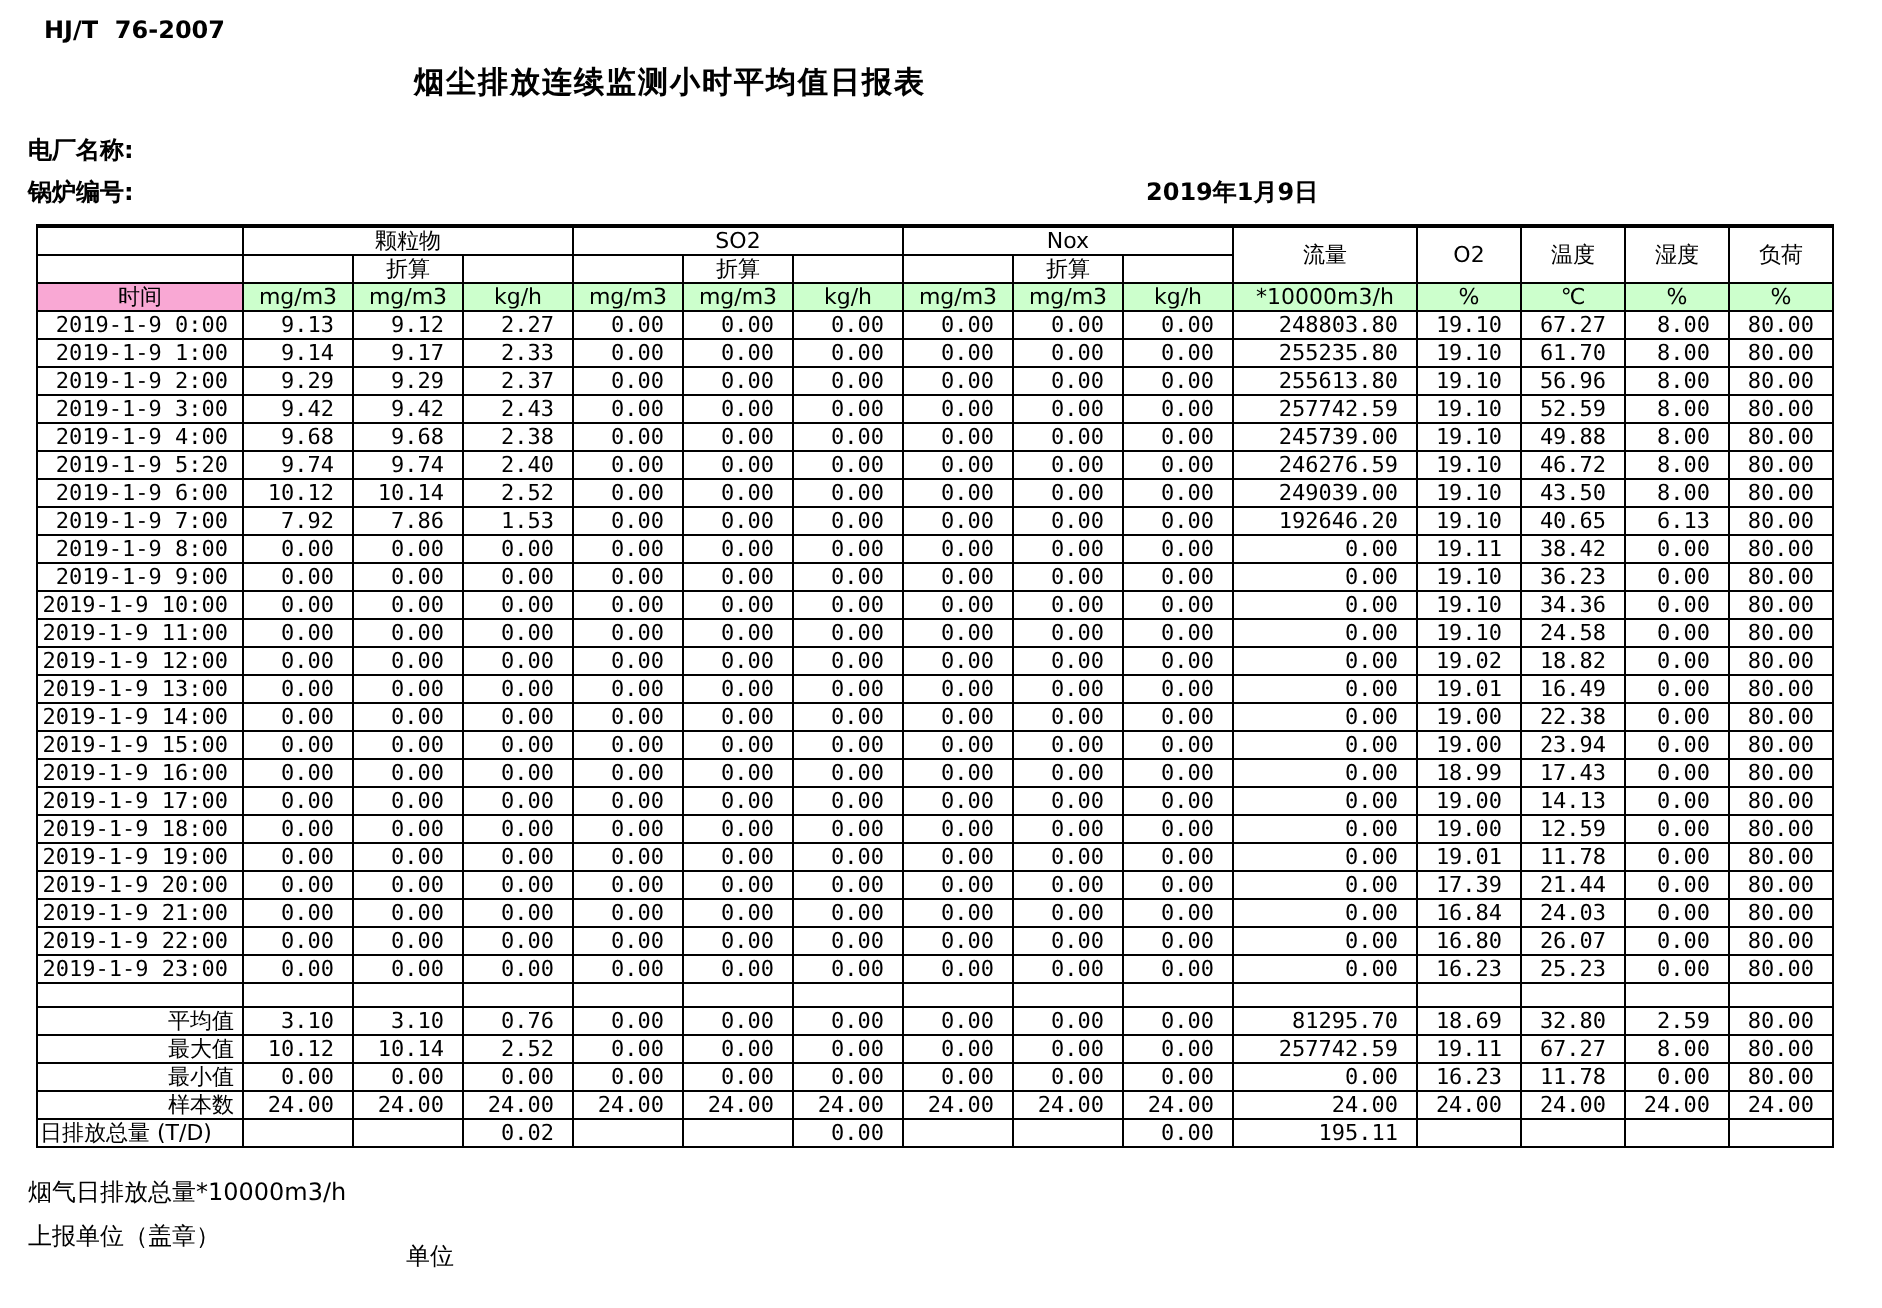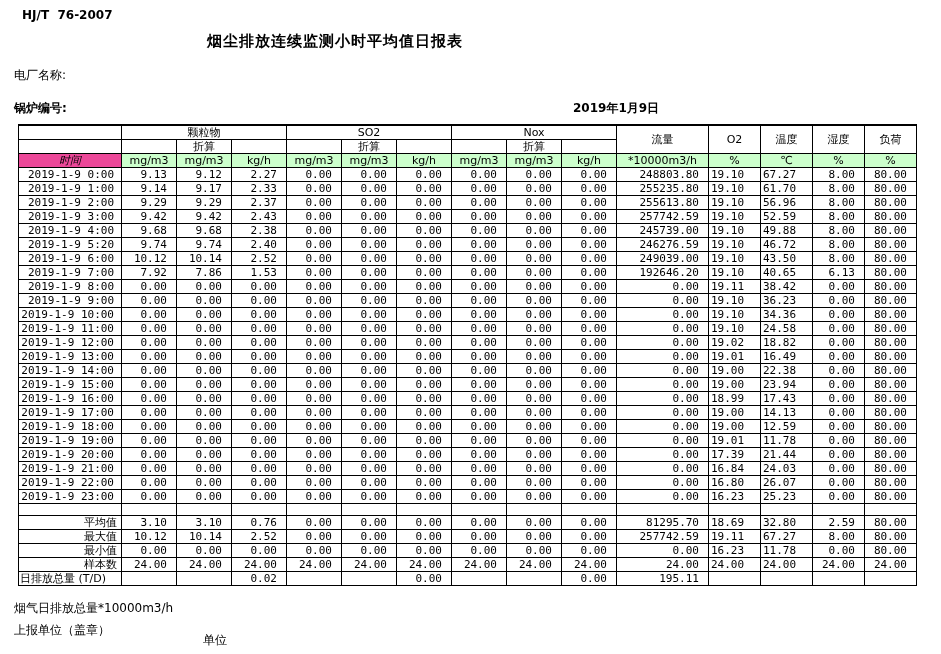--- a/index.html
+++ b/index.html
@@ -1,29 +1,29 @@
 <!DOCTYPE html>
 <html><head>
 <meta charset="utf-8">
 <style>
   html,body{margin:0;padding:0;width:941px;height:654px;background:#fff;overflow:hidden;
     font-family:"DejaVu Sans",sans-serif;color:#000;}
   .std{margin:8px 0 0 22px;font-weight:bold;font-size:12px;white-space:pre;}
   .title{margin:10px 0 0 207px;font-weight:bold;font-size:15px;letter-spacing:1px;}
-  .plant{margin:16px 0 16px 14px;font-weight:normal;font-size:12px;}
+  .plant{margin:16px 0 4px 14px;font-weight:bold;font-size:12px;}
   .boiler{margin:4px 0 0 14px;font-weight:bold;font-size:12px;position:relative;height:16px;}
   .date{position:absolute;left:559px;top:0;font-weight:bold;font-size:12px;}
   table{border-collapse:collapse;table-layout:fixed;margin:8px 0 0 18px;
     border:1px solid #000;border-top:2px solid #000;}
   td{border:1px solid #000;font-size:11px;line-height:13px;height:13px;padding:0 2px;
     white-space:nowrap;overflow:hidden;font-family:"DejaVu Sans","DejaVu Sans Mono",sans-serif;}
   td.hdr{text-align:center;}
   td.green{text-align:center;}
   td.num{font-family:"DejaVu Sans Mono",monospace;text-align:right;padding-right:9px;}
-  td.cnum{font-family:"DejaVu Sans Mono",monospace;padding-right:2px;}
+  td.cnum{font-family:"DejaVu Sans Mono",monospace;text-align:center;padding-right:2px;}
   td.time-cell{font-family:"DejaVu Sans Mono",monospace;text-align:right;padding-right:7px;}
   td.sum-label{text-align:right;padding-right:4px;padding-left:24px;}
   td.total-label{text-align:left;padding-left:1px;font-size:11px;}
   tr.spacer td{height:11px;}
   .footer{margin:14px 0 0 14px;font-size:12px;}
   .footer-line2{margin:5px 0 0 14px;font-size:12px;position:relative;height:16px;}
   .unit-label{position:absolute;left:189px;top:10px;}
 </style>
 </head>
 <body>
@@ -72,21 +72,21 @@
       <td class="hdr">折算</td>
       <td class="hdr"></td>
       <td class="hdr"></td>
       <td class="hdr">折算</td>
       <td class="hdr"></td>
       <td class="hdr"></td>
       <td class="hdr">折算</td>
       <td class="hdr"></td>
     </tr>
     <tr>
-      <td class="green" style="background: #ec4899; font-style: italic;">时间</td>
+      <td class="green" style="background: #f9a8d4;">时间</td>
       <td class="green" style="background: rgb(204, 255, 204);">mg/m3</td>
       <td class="green" style="background: rgb(204, 255, 204);">mg/m3</td>
       <td class="green" style="background: rgb(204, 255, 204);">kg/h</td>
       <td class="green" style="background: rgb(204, 255, 204);">mg/m3</td>
       <td class="green" style="background: rgb(204, 255, 204);">mg/m3</td>
       <td class="green" style="background: rgb(204, 255, 204);">kg/h</td>
       <td class="green" style="background: rgb(204, 255, 204);">mg/m3</td>
       <td class="green" style="background: rgb(204, 255, 204);">mg/m3</td>
       <td class="green" style="background: rgb(204, 255, 204);">kg/h</td>
       <td class="green" style="background: rgb(204, 255, 204);">*10000m3/h</td>

